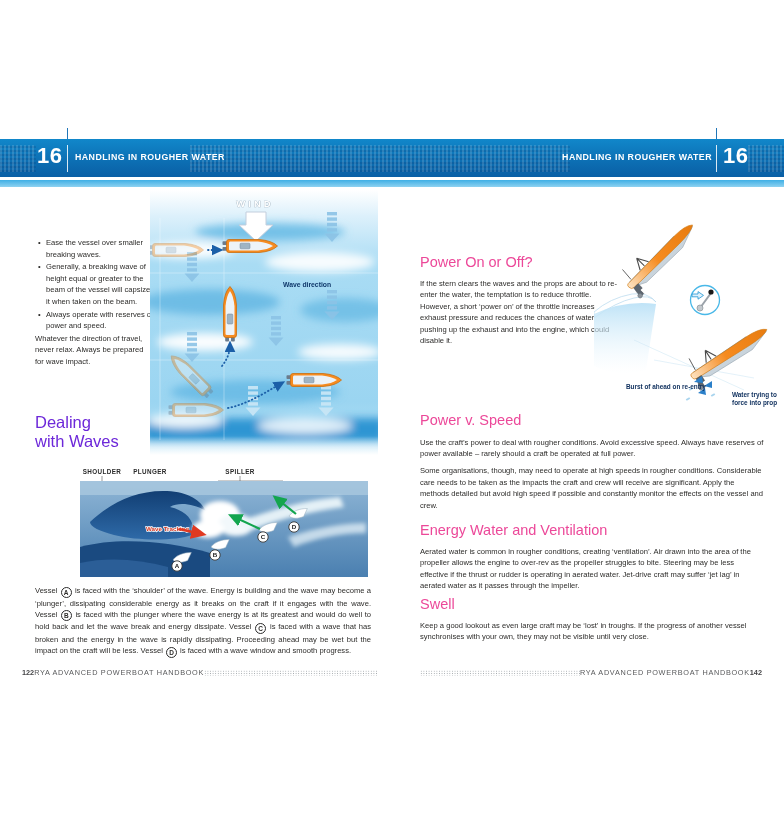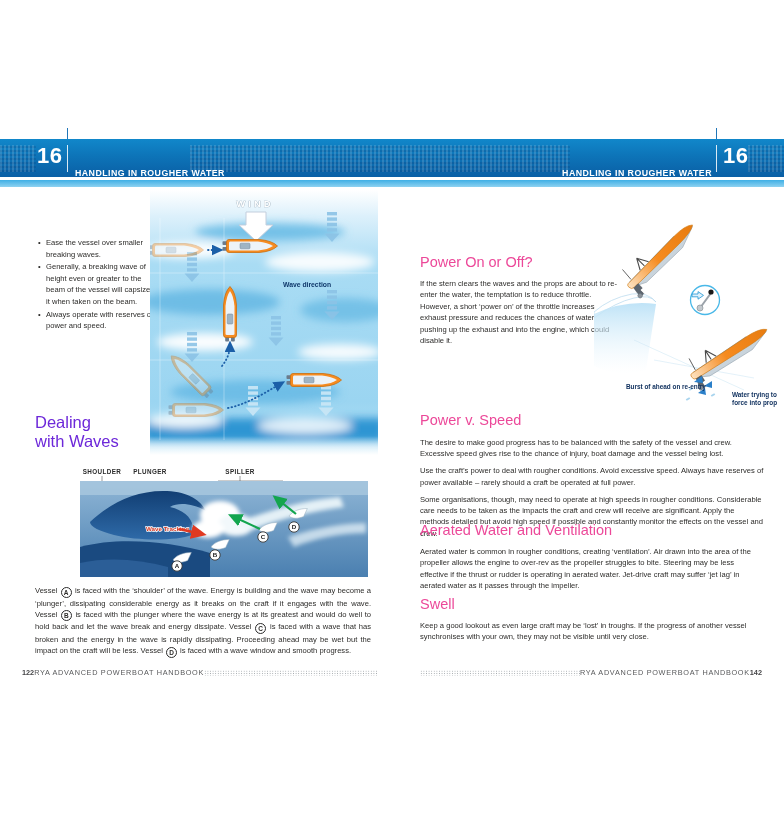--- a/index.html
+++ b/index.html
@@ -7,21 +7,21 @@
           font-family:"Liberation Sans",sans-serif;color:#2d2c2a;}
   
   .band{position:absolute;left:0;top:139px;width:784px;height:38px;
         background:linear-gradient(180deg,#1187ca 0%,#0d74b8 45%,#0a5fa5 100%);}
   .lightstrip{position:absolute;left:0;top:180px;width:784px;height:7px;
         background:linear-gradient(180deg,#3fafe5,#8ed2f1);}
   .tex{position:absolute;top:145px;height:27px;
        background-image:repeating-linear-gradient(90deg,rgba(255,255,255,.14) 0 2px,rgba(255,255,255,0) 2px 4px),
                         repeating-linear-gradient(0deg,rgba(6,53,110,.20) 0 2px,rgba(0,0,0,0) 2px 4px);}
   .chapnum{position:absolute;top:143px;font-size:22px;font-weight:bold;color:#fff;letter-spacing:.5px;}
-  .chaptitle{position:absolute;top:168px;font-size:8.8px;font-weight:bold;color:#fff;letter-spacing:.45px;}
+  .chaptitle{position:absolute;top:152px;font-size:8.8px;font-weight:bold;color:#fff;letter-spacing:.45px;}
   .sep{position:absolute;top:145px;width:1.4px;height:27px;background:rgba(255,255,255,.85);}
   .sepstub{position:absolute;top:128px;width:1.4px;height:11px;background:#2176b8;}
   
   .bullets{position:absolute;left:35px;top:237px;width:119px;font-size:7.6px;line-height:11.6px;}
   .bullet{display:flex;margin-bottom:1px;}
   .bullet .dot{width:8px;padding-left:3px;flex:none;}
   .note{margin-top:1px;}
   .h-dealing{position:absolute;left:35px;top:413px;font-size:16.5px;line-height:19px;color:#6d28d9;font-weight:400;}
   .bodytext{font-size:7.6px;line-height:11.4px;color:#2d2c2a;}
   .dealing-body{position:absolute;left:35px;top:585px;width:336px;text-align:justify;}
@@ -64,26 +64,27 @@
 
   <div>
 
     <div class="bullets">
       <div class="bullet">
         <span class="dot">•</span>
         <span>Ease the vessel over smaller breaking waves.</span>
       </div>
       <div class="bullet">
         <span class="dot">•</span>
-        <span>Generally, a breaking wave of height even or greater to the beam of the vessel will capsize it when taken on the beam.</span>
+        <span>Generally, a breaking wave of height equal or greater to the beam of the vessel will capsize it when taken on the beam.</span>
       </div>
       <div class="bullet">
         <span class="dot">•</span>
         <span>Always operate with reserves of power and speed.</span>
       </div>
+      <div class="note">Whatever the direction of travel, never relax. Always be prepared for wave impact.</div>
     </div>
 
     <svg class="figabs" style="left:150px;top:190px;" width="228" height="265" viewBox="0 0 228 265">
       <defs>
         <linearGradient id="seaGrad" x1="0" y1="0" x2="0" y2="1">
           <stop offset="0" stop-color="#ffffff"></stop>
             <stop offset="0.1" stop-color="#dcf0fb"></stop>
           <stop offset="0.28" stop-color="#a9dcf4"></stop>
             <stop offset="0.8" stop-color="#9bd5f1"></stop>
           <stop offset="1" stop-color="#b8e2f6"></stop>
@@ -331,26 +332,25 @@
         <rect x="92" y="208" width="4" height="2" fill="#a8d4ee" transform="rotate(-30 94 209)"></rect>
       </g>
 
       <text x="32" y="199" font-size="6.4" font-weight="bold" fill="#0d2e5c">Burst of ahead on re-entry</text>
       <text x="138" y="207" font-size="6.4" font-weight="bold" fill="#0d2e5c">Water trying to</text>
       <text x="138" y="215" font-size="6.4" font-weight="bold" fill="#0d2e5c">force into prop</text>
     </svg>
 
     <div class="h-sec" style="left:420px;top:412px;text-align:center;">Power v. Speed</div>
     <div class="bodytext col-right" style="top:437px;">
-      <p>The desire to make good progress has to be balanced with the safety of the vessel and crew. Excessive speed gives rise to the chance of injury, boat damage and the vessel being lost.</p>
       <p>Use the craft’s power to deal with rougher conditions. Avoid excessive speed. Always have reserves of power available – rarely should a craft be operated at full power.</p>
       <p>Some organisations, though, may need to operate at high speeds in rougher conditions. Considerable care needs to be taken as the impacts the craft and crew will receive are significant. Apply the methods detailed but avoid high speed if possible and constantly monitor the effects on the vessel and crew.</p>
     </div>
 
-    <div class="h-sec" style="left:420px;top:522px;">Aerated Water and Ventilation</div>
+    <div class="h-sec" style="left:420px;top:522px;">Energy Water and Ventilation</div>
     <div class="bodytext col-right" style="top:546px;">Aerated water is common in rougher conditions, creating ‘ventilation’. Air drawn into the area of the propeller allows the engine to over-rev as the propeller struggles to bite. Steering may be less effective if the thrust or rudder is operating in aerated water. Jet-drive craft may suffer ‘jet lag’ in aerated water as it passes through the impeller.</div>
 
     <div class="h-sec" style="left:420px;top:596px;">Swell</div>
     <div class="bodytext col-right" style="top:620px;">Keep a good lookout as even large craft may be ‘lost’ in troughs. If the progress of another vessel synchronises with your own, they may not be visible until very close.</div>
 
     <div class="footer" style="left:420px;width:342px;">
       <span class="dots"></span>
       <span>RYA ADVANCED POWERBOAT HANDBOOK</span>
       <span class="pgnum">142</span>
     </div>

